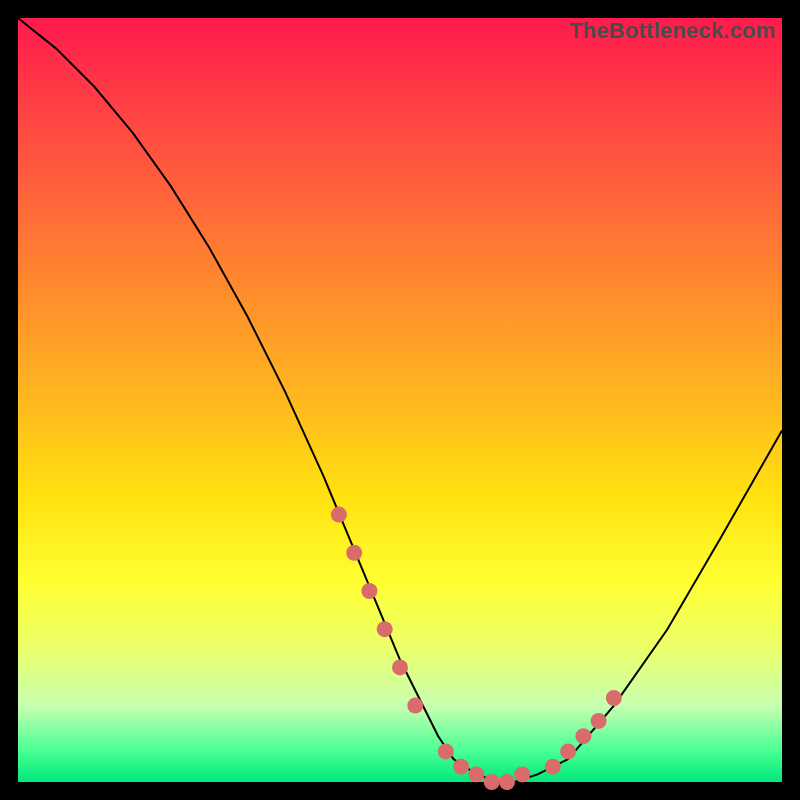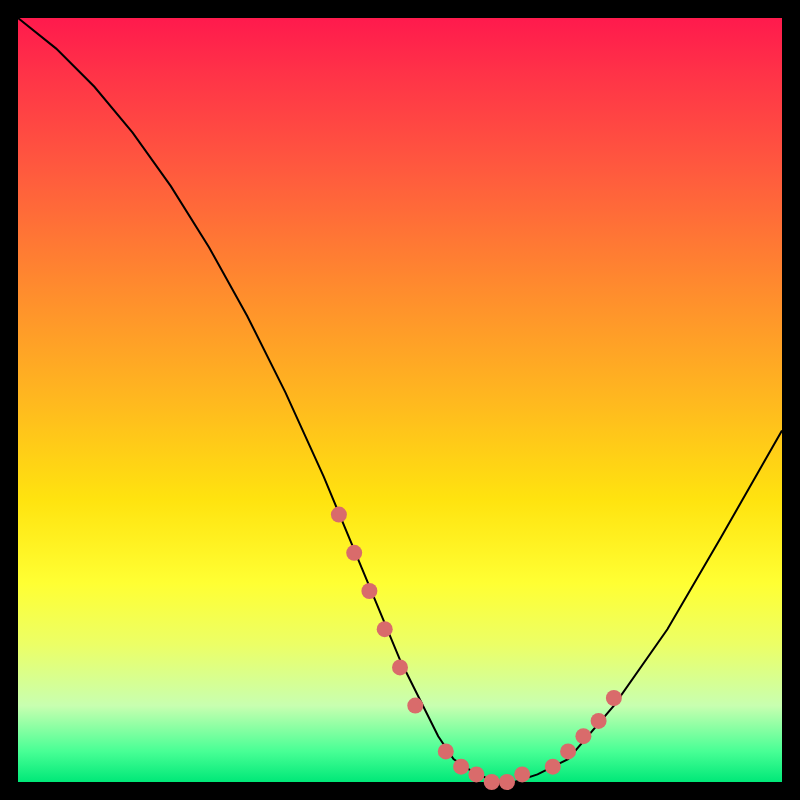--- a/index.html
+++ b/index.html
@@ -56,20 +56,21 @@
   .dots circle {
     fill: #d96b6b;
     stroke: none;
   }
 </style>
 </head>
 <body>
 
 <div class="frame">
   <div class="plot-area">
+    <div class="watermark">TheBottleneck.com</div>
     <svg class="curve" viewBox="0 0 764 764">
       <path id="main-curve" class="curve-path" d="M0.0 0.0 L38.2 30.6 L76.4 68.8 L114.6 114.6 L152.8 168.1 L191.0 229.2 L229.2 298.0 L267.4 374.4 L305.6 458.4 L343.8 550.1 L382.0 641.8 L420.2 718.2 L435.5 741.1 L458.4 756.4 L481.3 764.0 L496.6 764.0 L519.5 756.4 L550.1 741.1 L595.9 687.6 L649.4 611.2 L702.9 519.5 L764.0 412.6"></path>
       <g id="dots" class="dots">
           <circle cx="320.9" cy="496.6" r="8"></circle>
           <circle cx="336.2" cy="534.8" r="8"></circle>
           <circle cx="351.4" cy="573.0" r="8"></circle>
           <circle cx="366.7" cy="611.2" r="8"></circle>
           <circle cx="382.0" cy="649.4" r="8"></circle>
           <circle cx="397.3" cy="687.6" r="8"></circle>
           <circle cx="427.8" cy="733.4" r="8"></circle>

